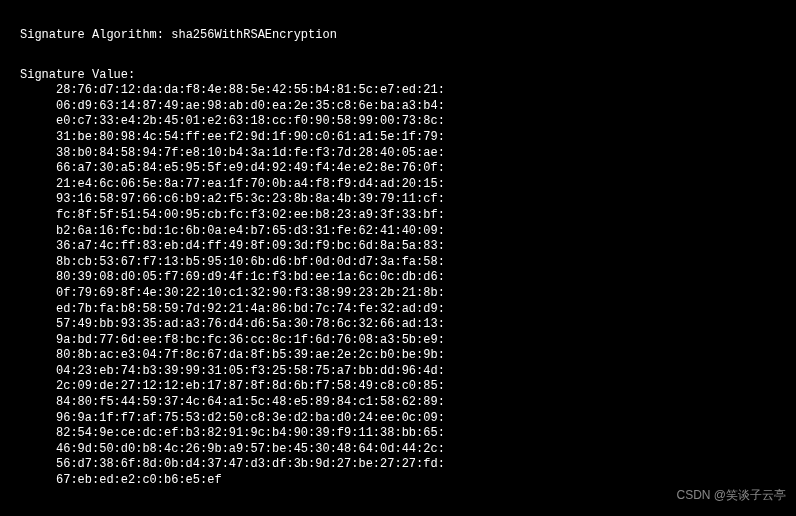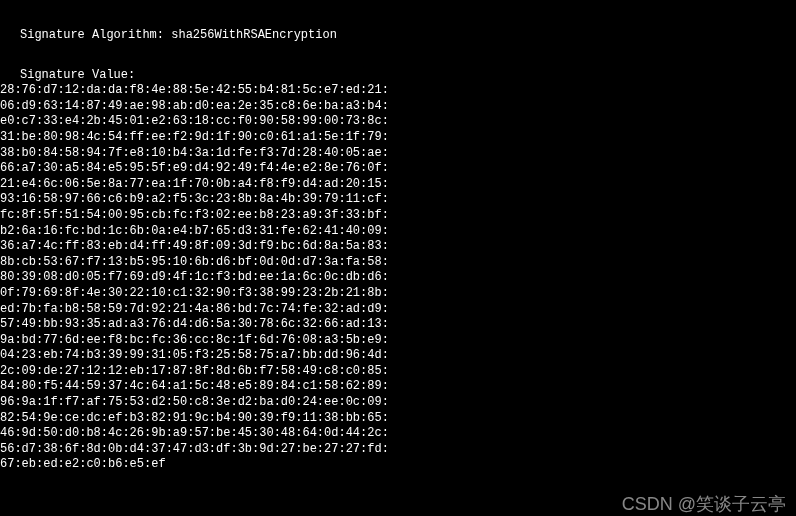--- a/index.html
+++ b/index.html
@@ -19,28 +19,29 @@
       overflow: hidden;
       position: relative;
     }
     .terminal-line {
       white-space: pre;
       padding-left: 20px;
       margin-top: 24px;
     }
     .hex-line {
       white-space: pre;
+      padding-left: 56px;
     }
     .watermark {
       position: absolute;
-      bottom: 0;
+      bottom: 12px;
       right: 10px;
       color: #c0c0c0;
       font-family: Arial, sans-serif;
-      font-size: 18px;
+      font-size: 12px;
       opacity: 0.7;
     }
   </style>
 </head>
 <body>
 
 <div class="terminal-line">Signature Algorithm: sha256WithRSAEncryption</div>
 <div class="terminal-line">Signature Value:</div>
 <div id="hex-container">
     <div class="hex-line">28:76:d7:12:da:da:f8:4e:88:5e:42:55:b4:81:5c:e7:ed:21:</div>
@@ -53,20 +54,21 @@
     <div class="hex-line">93:16:58:97:66:c6:b9:a2:f5:3c:23:8b:8a:4b:39:79:11:cf:</div>
     <div class="hex-line">fc:8f:5f:51:54:00:95:cb:fc:f3:02:ee:b8:23:a9:3f:33:bf:</div>
     <div class="hex-line">b2:6a:16:fc:bd:1c:6b:0a:e4:b7:65:d3:31:fe:62:41:40:09:</div>
     <div class="hex-line">36:a7:4c:ff:83:eb:d4:ff:49:8f:09:3d:f9:bc:6d:8a:5a:83:</div>
     <div class="hex-line">8b:cb:53:67:f7:13:b5:95:10:6b:d6:bf:0d:0d:d7:3a:fa:58:</div>
     <div class="hex-line">80:39:08:d0:05:f7:69:d9:4f:1c:f3:bd:ee:1a:6c:0c:db:d6:</div>
     <div class="hex-line">0f:79:69:8f:4e:30:22:10:c1:32:90:f3:38:99:23:2b:21:8b:</div>
     <div class="hex-line">ed:7b:fa:b8:58:59:7d:92:21:4a:86:bd:7c:74:fe:32:ad:d9:</div>
     <div class="hex-line">57:49:bb:93:35:ad:a3:76:d4:d6:5a:30:78:6c:32:66:ad:13:</div>
     <div class="hex-line">9a:bd:77:6d:ee:f8:bc:fc:36:cc:8c:1f:6d:76:08:a3:5b:e9:</div>
+    <div class="hex-line">80:8b:ac:e3:04:7f:8c:67:da:8f:b5:39:ae:2e:2c:b0:be:9b:</div>
     <div class="hex-line">04:23:eb:74:b3:39:99:31:05:f3:25:58:75:a7:bb:dd:96:4d:</div>
     <div class="hex-line">2c:09:de:27:12:12:eb:17:87:8f:8d:6b:f7:58:49:c8:c0:85:</div>
     <div class="hex-line">84:80:f5:44:59:37:4c:64:a1:5c:48:e5:89:84:c1:58:62:89:</div>
     <div class="hex-line">96:9a:1f:f7:af:75:53:d2:50:c8:3e:d2:ba:d0:24:ee:0c:09:</div>
     <div class="hex-line">82:54:9e:ce:dc:ef:b3:82:91:9c:b4:90:39:f9:11:38:bb:65:</div>
     <div class="hex-line">46:9d:50:d0:b8:4c:26:9b:a9:57:be:45:30:48:64:0d:44:2c:</div>
     <div class="hex-line">56:d7:38:6f:8d:0b:d4:37:47:d3:df:3b:9d:27:be:27:27:fd:</div>
     <div class="hex-line">67:eb:ed:e2:c0:b6:e5:ef</div>
   </div>
 <div class="watermark">CSDN @笑谈子云亭</div>

